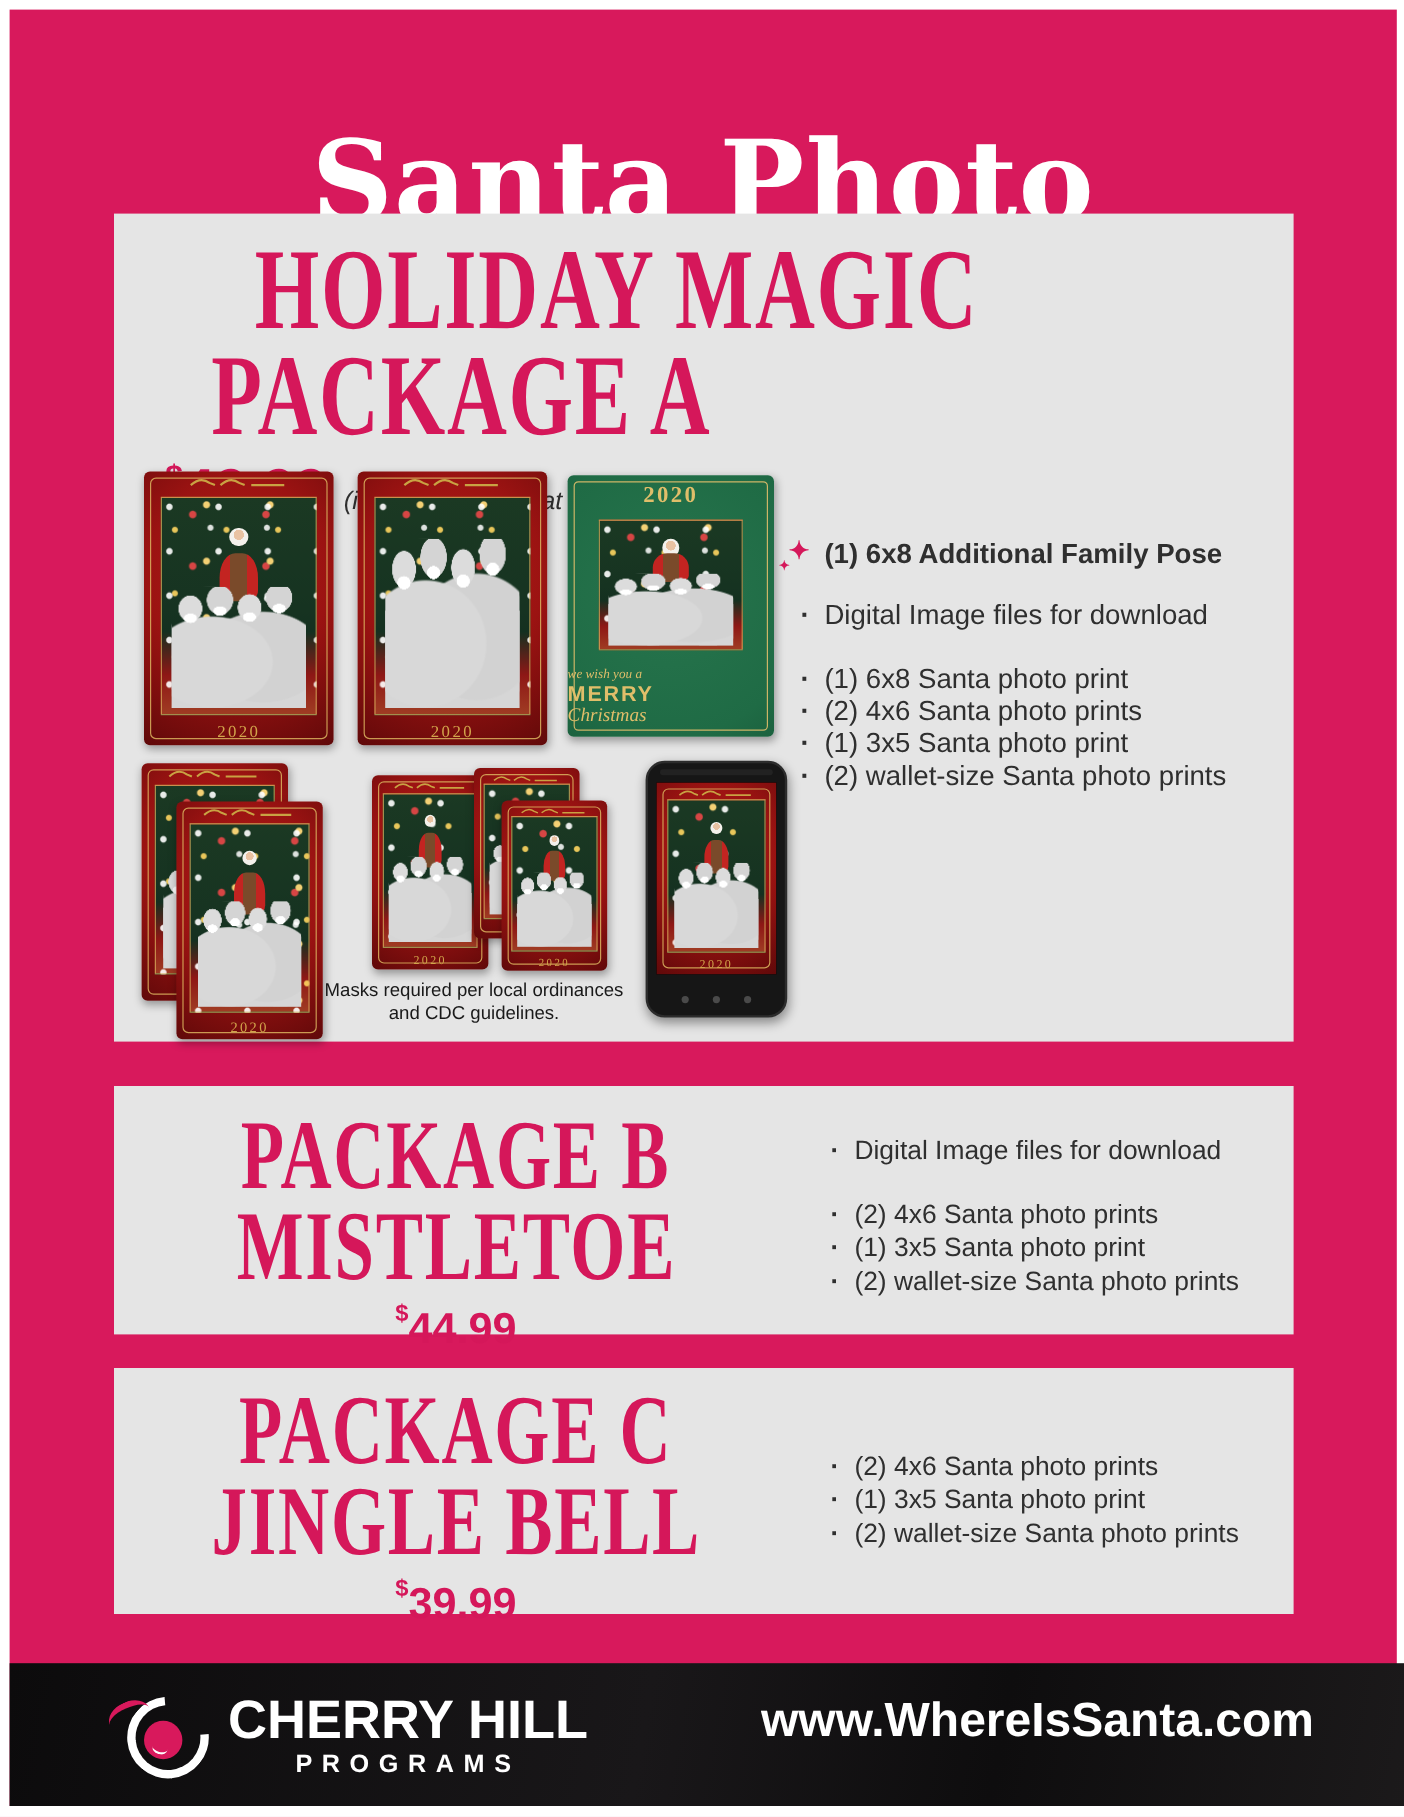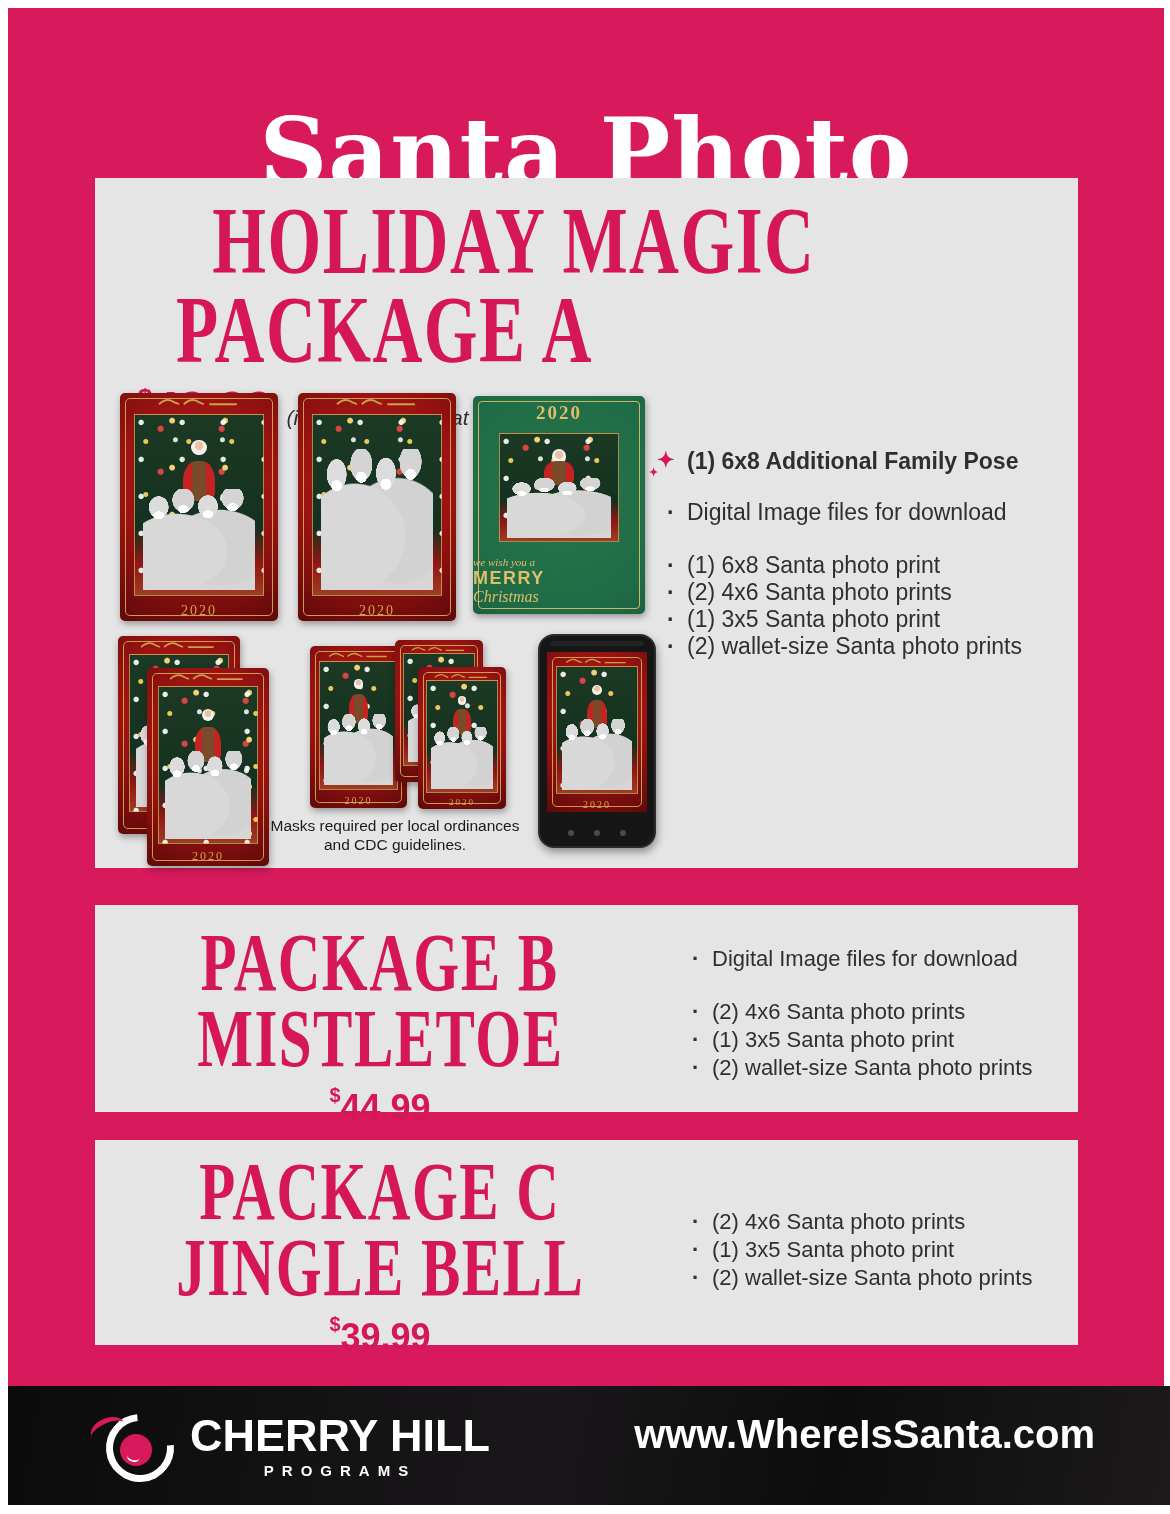--- a/index.html
+++ b/index.html
@@ -116,21 +116,21 @@
   .cherry{position:relative;width:78px;height:84px;}
   .ring{position:absolute;left:10px;top:10px;width:54px;height:54px;border:7px solid #fff;
     border-radius:50%;border-top-color:transparent;transform:rotate(40deg);}
   .cherry-ball{position:absolute;left:24px;top:30px;width:32px;height:32px;border-radius:50%;background:#d8195c;}
   .cherry-ball::after{content:"";position:absolute;left:7px;bottom:4px;width:13px;height:9px;
     border-bottom:2.5px solid #fff;border-radius:50%;transform:rotate(14deg);}
   .stem{position:absolute;left:-6px;top:14px;width:36px;height:20px;border-top:5px solid #d8195c;
     border-radius:50% 50% 0 0;transform:rotate(-24deg);}
   .brand-text{color:#fff;}
   .brand-l1{font-size:45px;font-weight:700;letter-spacing:0;line-height:1;}
-  .brand-l2{font-size:15px;font-weight:700;letter-spacing:8px;margin-top:4px;text-align:center;}
+  .brand-l2{font-size:21px;font-weight:700;letter-spacing:8px;margin-top:4px;text-align:center;}
   .website{position:absolute;right:88px;top:26px;color:#fff;font-size:40px;font-weight:700;}
 </style>
 </head>
 <body>
 
 <div class="pink-page">
 
   <h1 class="main-title">Santa Photo Packages</h1>
 
   <section class="panel panel-a">

